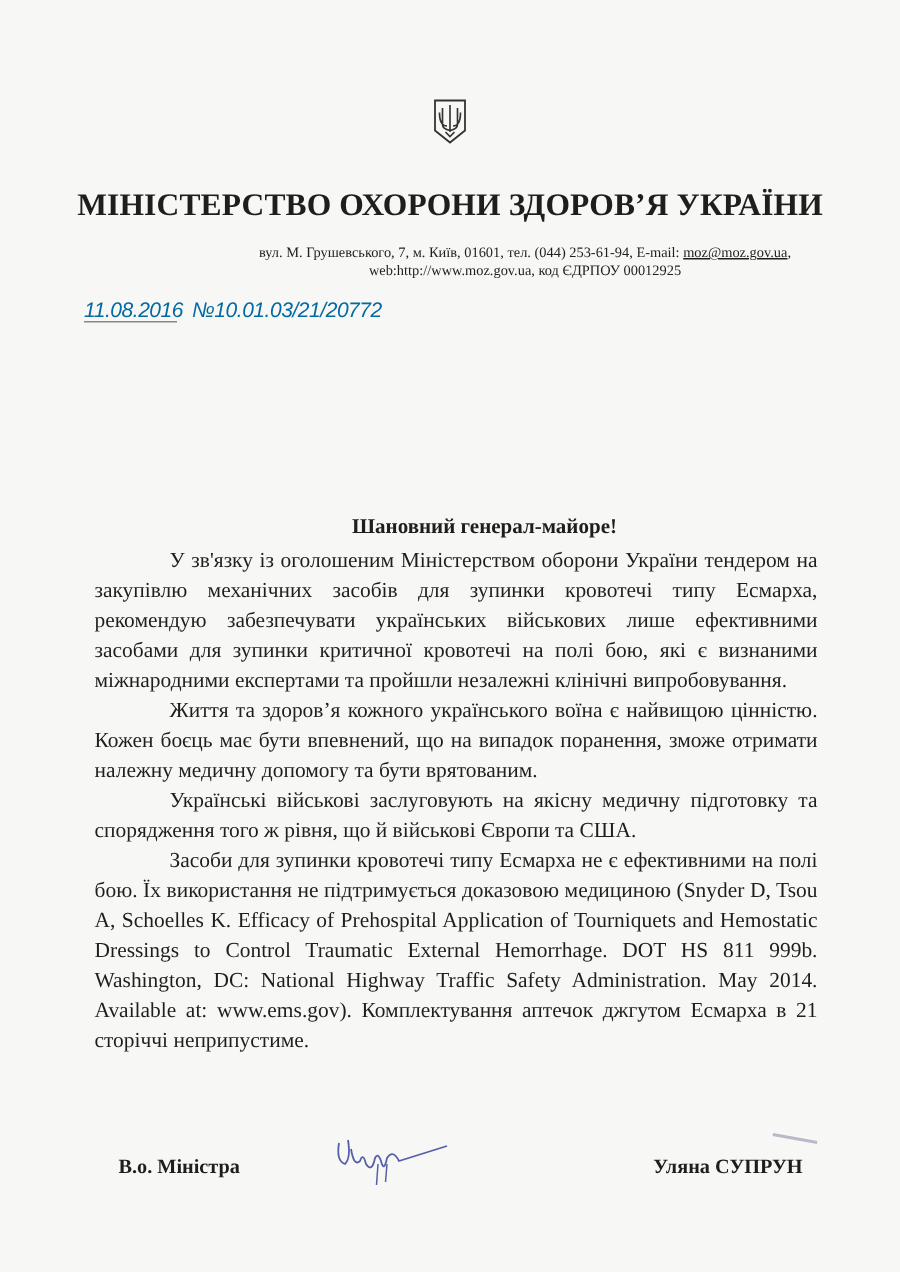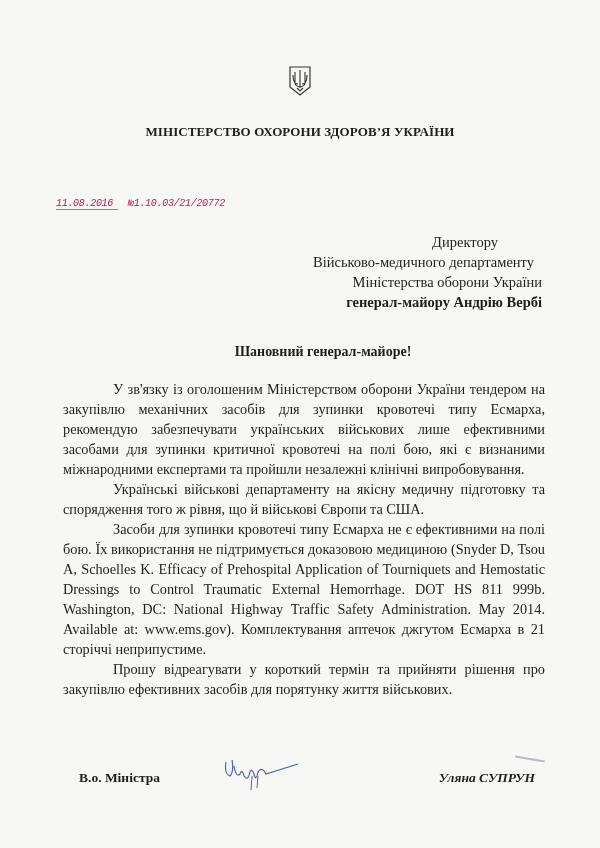--- a/index.html
+++ b/index.html
@@ -7,97 +7,95 @@
     width: 600px; height: 848px; overflow: hidden;
     background: #f7f7f5;
     font-family: "Liberation Serif", "DejaVu Serif", serif;
     color: #1e1e1e;
     position: relative;
   }
   .page { position: absolute; left: 0; top: 0; width: 600px; height: 848px; }
   .emblem { position: absolute; left: 289px; top: 66px; width: 22px; height: 30px; }
   .ministry-title {
     position: absolute; left: 0; width: 600px; top: 124px;
-    text-align: center; font-weight: bold; font-size: 13px; letter-spacing: 0.1px;
+    text-align: center; font-weight: bold; font-size: 21px; letter-spacing: 0.1px;
   }
   .ministry-abbr {
     position: absolute; left: 0; width: 600px; top: 143px;
     text-align: center; font-weight: bold; font-size: 17px;
   }
   .address {
     position: absolute; left: 160px; width: 380px; top: 163px;
     text-align: center; font-size: 9.6px; line-height: 12px;
   }
   .address .u { text-decoration: underline; }
   .hand {
-    position: absolute; top: 198px; font-family: Liberation Mono, monospace;
-    font-style: italic; color: #be185d; font-size: 10px; letter-spacing: -0.3px;
+    position: absolute; top: 198px; font-family: Liberation Sans, sans-serif;
+    font-style: italic; color: #0369a1; font-size: 14px; letter-spacing: -0.3px;
   }
   .hand-date { left: 56px; border-bottom: 1px solid #888; width: 62px; }
   .hand-num { left: 128px; }
   .ref-line {
     position: absolute; left: 344px; top: 201px; width: 200px;
     border-bottom: 1px solid #777; font-size: 11.5px; height: 15px;
   }
   .ref-line .ref-no { position: absolute; left: 3px; top: 0; }
   .ref-line .ref-from { position: absolute; left: 82px; top: 0; }
   .addressee {
     position: absolute; right: 58px; top: 232px; text-align: right;
     font-size: 14.5px; line-height: 20px;
   }
   .addressee .bold { font-weight: bold; }
   .salutation {
     position: absolute; left: 0; width: 600px; top: 344px;
     text-align: center; font-weight: bold; font-size: 14px; padding-left: 23px;
   }
   .body {
-    position: absolute; left: 63px; width: 482px; top: 379px;
+    position: absolute; left: 63px; width: 482px; top: 364px;
     font-size: 14.3px; line-height: 20px; text-align: justify;
   }
   .body p { margin: 0; text-indent: 50px; }
   .sign-role {
     position: absolute; left: 79px; top: 770px; font-weight: bold; font-size: 13.5px;
   }
   .signature { position: absolute; left: 222px; top: 752px; width: 80px; height: 40px; }
   .sign-name {
-    position: absolute; right: 65px; top: 770px; font-weight: bold; font-size: 13.5px; font-style: italic;
+    position: absolute; right: 65px; top: 770px; font-weight: bold; font-size: 13.5px;
   }
   .smudge { position: absolute; left: 515px; top: 758px; width: 30px; height: 2px; background: #b9b9c8; transform: rotate(10deg); }
 </style>
 </head>
 <body>
 
 <div class="page">
 
   <svg class="emblem" viewBox="0 0 22 30">
     <path d="M1 1 H21 V21 L11 29 L1 21 Z" fill="none" stroke="#333" stroke-width="1.2"></path>
     <path d="M11 4 V22 M6 6 V17 Q6 20 11 21 Q16 20 16 17 V6 M4 9 Q4 18 9 18 M18 9 Q18 18 13 18 M8 22 L11 25 L14 22" fill="none" stroke="#333" stroke-width="1.1"></path>
   </svg>
 
   <div class="ministry-title">МІНІСТЕРСТВО ОХОРОНИ ЗДОРОВ’Я УКРАЇНИ</div>
 
+  <div class="address">
+    <span>вул. М. Грушевського, 7, м. Київ, 01601, тел. (044) 253-61-94, E-mail: </span><span class="u">moz@moz.gov.ua</span><span>,</span><br>
+    <span>web:http://www.moz.gov.ua, код ЄДРПОУ 00012925</span>
+  </div>
 
   <div class="hand hand-date">11.08.2016</div>
-  <div class="hand hand-num">№1.10.03/21/20772</div>
+  <div class="hand hand-num">№10.01.03/21/20772</div>
 
 
-  <div class="addressee">
-    <div style="margin-right:44px">Директору</div>
-    <div style="margin-right:8px">Військово-медичного департаменту</div>
-    <div>Міністерства оборони України</div>
-    <div class="bold">генерал-майору Андрію Вербі</div>
-  </div>
 
   <div class="salutation">Шановний генерал-майоре!</div>
 
   <div class="body">
     <p>У зв'язку із оголошеним Міністерством оборони України тендером на закупівлю механічних засобів для зупинки кровотечі типу Есмарха, рекомендую забезпечувати українських військових лише ефективними засобами для зупинки критичної кровотечі на полі бою, які є визнаними міжнародними експертами та пройшли незалежні клінічні випробовування.</p>
-    <p>Українські військові департаменту на якісну медичну підготовку та спорядження того ж рівня, що й військові Європи та США.</p>
+    <p>Життя та здоров’я кожного українського воїна є найвищою цінністю. Кожен боєць має бути впевнений, що на випадок поранення, зможе отримати належну медичну допомогу та бути врятованим.</p>
+    <p>Українські військові заслуговують на якісну медичну підготовку та спорядження того ж рівня, що й військові Європи та США.</p>
     <p>Засоби для зупинки кровотечі типу Есмарха не є ефективними на полі бою. Їх використання не підтримується доказовою медициною (Snyder D, Tsou A, Schoelles K. Efficacy of Prehospital Application of Tourniquets and Hemostatic Dressings to Control Traumatic External Hemorrhage. DOT HS 811 999b. Washington, DC: National Highway Traffic Safety Administration. May 2014. Available at: www.ems.gov). Комплектування аптечок джгутом Есмарха в 21 сторіччі неприпустиме.</p>
-    <p>Прошу відреагувати у короткий термін та прийняти рішення про закупівлю ефективних засобів для порятунку життя військових.</p>
   </div>
 
   <div class="sign-role">В.о. Міністра</div>
   <svg class="signature" viewBox="0 0 80 40">
     <path d="M4 10 Q2 22 8 24 Q12 20 10 8 M12 14 Q14 26 18 22 Q20 16 22 24 Q26 30 28 20 Q30 16 32 22 Q34 30 36 20 Q40 14 44 22 L76 12" fill="none" stroke="#5560a8" stroke-width="1.2"></path>
     <path d="M30 24 L29 38 M36 24 L35 36" fill="none" stroke="#5560a8" stroke-width="1"></path>
   </svg>
   <div class="smudge"></div>
   <div class="sign-name">Уляна СУПРУН</div>
 

